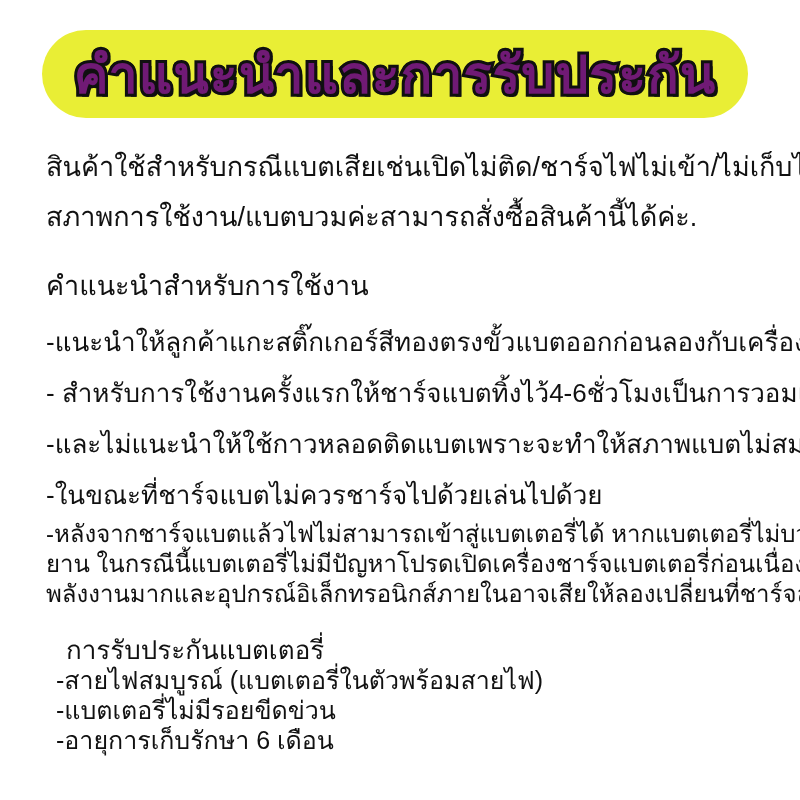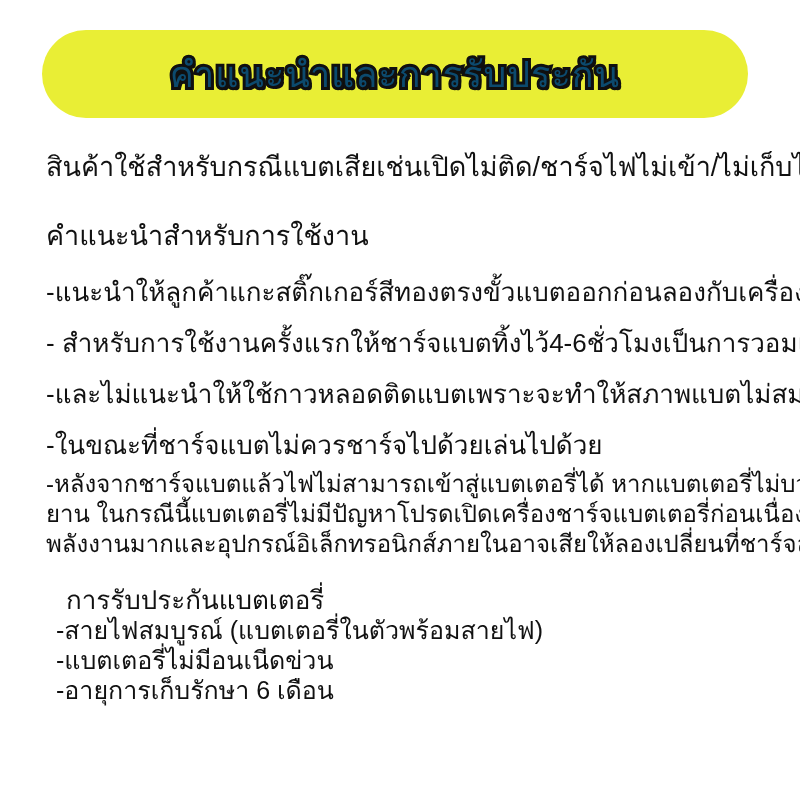--- a/index.html
+++ b/index.html
@@ -21,24 +21,24 @@
     margin: 30px auto 0 42px;
     width: 706px;
     height: 88px;
     background: #e9ee35;
     border-radius: 44px;
     display: flex;
     align-items: center;
     justify-content: center;
   }
   .banner-title {
-    font-size: 36px;
-    font-weight: normal;
+    font-size: 52px;
+    font-weight: bold;
     letter-spacing: 1px;
-    color: #0c4a6e;
+    color: #701a75;
     -webkit-text-stroke: 6px #101010;
     paint-order: stroke fill;
     text-shadow:
       2px 2px 0 #101010,
       -2px 2px 0 #101010,
       2px -2px 0 #101010,
       -2px -2px 0 #101010,
       3px 3px 0 #101010;
     white-space: nowrap;
   }
@@ -95,36 +95,37 @@
 <div class="page">
 
   <div class="banner">
     <div class="banner-title">คำแนะนำและการรับประกัน</div>
   </div>
 
   <div class="content">
 
     <div class="intro">
       <div class="line">สินค้าใช้สำหรับกรณีแบตเสียเช่นเปิดไม่ติด/ชาร์จไฟไม่เข้า/ไม่เก็บไฟ/แบตเสื่อม</div>
+      <div class="line">สภาพการใช้งาน/แบตบวมค่ะสามารถสั่งซื้อสินค้านี้ได้ค่ะ.</div>
     </div>
 
     <div class="usage-heading">คำแนะนำสำหรับการใช้งาน</div>
 
     <div class="bullet">-แนะนำให้ลูกค้าแกะสติ๊กเกอร์สีทองตรงขั้วแบตออกก่อนลองกับเครื่อง(ถ้ามีนะคะ)</div>
     <div class="bullet">- สำหรับการใช้งานครั้งแรกให้ชาร์จแบตทิ้งไว้4-6ชั่วโมงเป็นการวอมแบตจะดีต่อการใช้งาน</div>
     <div class="bullet">-และไม่แนะนำให้ใช้กาวหลอดติดแบตเพราะจะทำให้สภาพแบตไม่สมบูรณ์และเคลมไม่ได้ค่ะ ใน</div>
     <div class="bullet">-ในขณะที่ชาร์จแบตไม่ควรชาร์จไปด้วยเล่นไปด้วย</div>
 
     <div class="long-note">
       <div class="line">-หลังจากชาร์จแบตแล้วไฟไม่สามารถเข้าสู่แบตเตอรี่ได้ หากแบตเตอรี่ไม่บวม หรือมีอาการหย่อน</div>
       <div class="line">ยาน ในกรณีนี้แบตเตอรี่ไม่มีปัญหาโปรดเปิดเครื่องชาร์จแบตเตอรี่ก่อนเนื่องจากที่ชาร์จอาจใช้</div>
       <div class="line">พลังงานมากและอุปกรณ์อิเล็กทรอนิกส์ภายในอาจเสียให้ลองเปลี่ยนที่ชาร์จล่าง แต่แทนที่ยังไม่</div>
     </div>
 
     <div class="warranty">
       <div class="warranty-heading">การรับประกันแบตเตอรี่</div>
       <div class="warranty-item">-สายไฟสมบูรณ์ (แบตเตอรี่ในตัวพร้อมสายไฟ)</div>
-      <div class="warranty-item">-แบตเตอรี่ไม่มีอนเนีดข่วน</div>
+      <div class="warranty-item">-แบตเตอรี่ไม่มีรอยขีดข่วน</div>
       <div class="warranty-item">-อายุการเก็บรักษา 6 เดือน</div>
     </div>
 
   </div>
 </div>
 
 </body></html>

